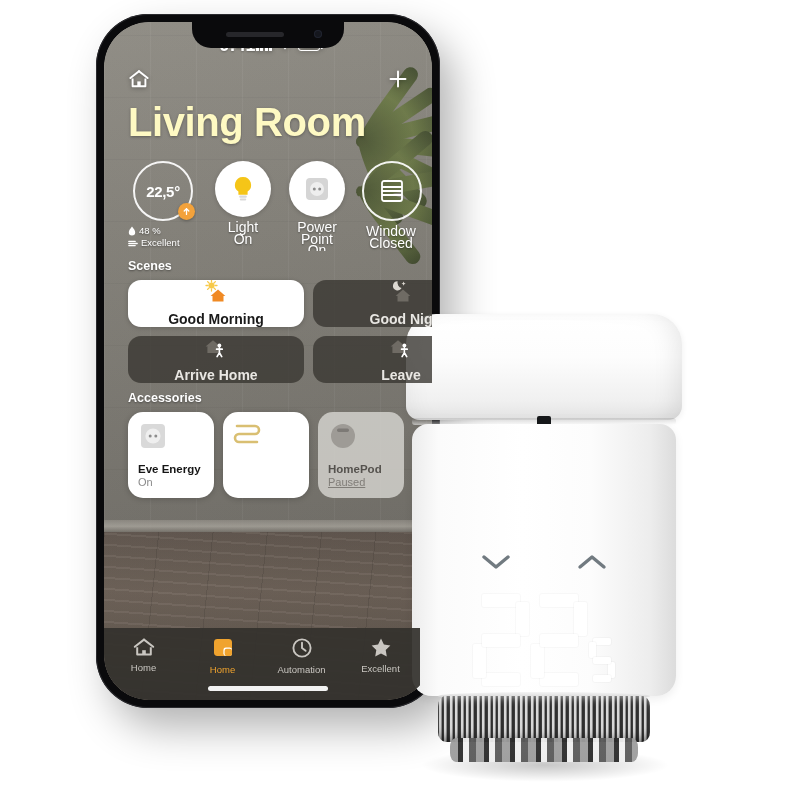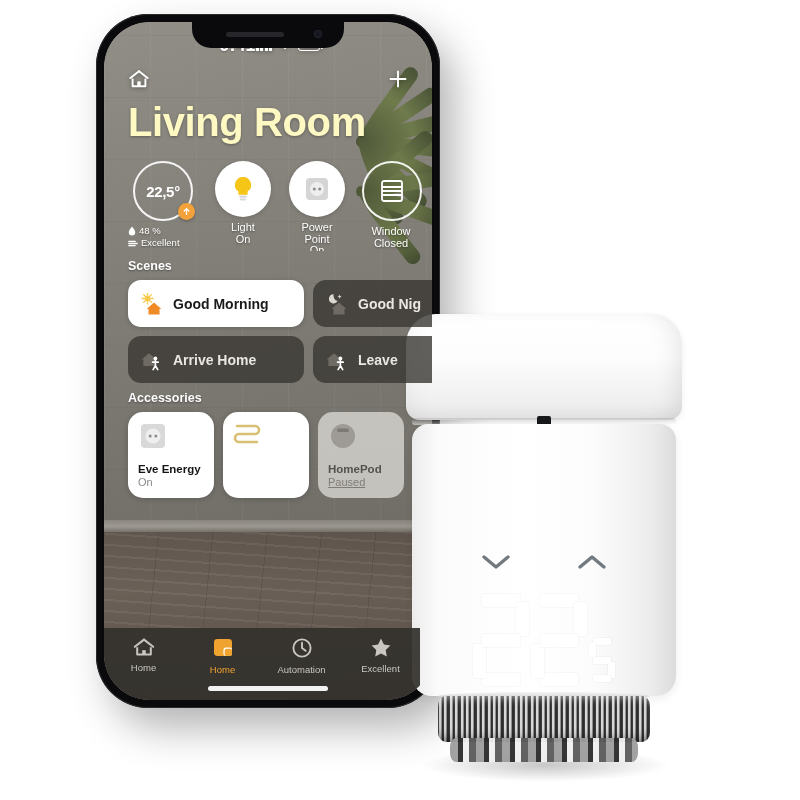--- a/index.html
+++ b/index.html
@@ -119,21 +119,21 @@
   }
   .circ-item{width:58px;flex:0 0 58px;text-align:center;}
   .circ{
     width:56px;height:56px;border-radius:50%;position:relative;margin:0 auto;
     display:flex;align-items:center;justify-content:center;
     box-shadow:0 1px 4px rgba(0,0,0,.18);
   }
   .circ.filled{background:#fff;}
   .circ.outline{background:transparent;border:2px solid rgba(255,255,255,.92);box-shadow:none;}
   .circ-label{
-    margin-top:5px;color:#fff;font-size:11px;line-height:11.5px;
+    margin-top:5px;color:#fff;font-size:14px;line-height:11.5px;
     text-shadow:0 1px 2px rgba(0,0,0,.4);white-space:pre-line;
   }
   .climate-temp{color:#fff;font-size:15px;font-weight:bold;letter-spacing:-.3px;}
   .climate-sub{
     margin-top:4px;color:#fff;font-size:9.5px;line-height:12px;text-align:left;
     text-shadow:0 1px 2px rgba(0,0,0,.4);
   }
   .climate-sub span{display:flex;align-items:center;gap:3px;}
   .arrow-badge{
     position:absolute;right:-4px;bottom:-1px;width:17px;height:17px;border-radius:50%;
@@ -144,21 +144,21 @@
   
   .sec-head{
     color:#fff;font-size:12.5px;font-weight:bold;padding:8px 0 7px 24px;
     text-shadow:0 1px 2px rgba(0,0,0,.4);
   }
   
   #scenes{padding-left:24px;display:flex;flex-wrap:wrap;gap:9px;width:400px;}
   .scene{
     width:176px;height:47px;border-radius:13px;box-sizing:border-box;
     display:flex;align-items:center;gap:9px;padding:0 12px;
-    font-size:14px;font-weight:bold;
+    font-size:14px;font-weight:bold;flex-direction:column;
   }
   .scene.on{background:#fff;color:#1a1a1a;box-shadow:0 1px 5px rgba(0,0,0,.2);}
   .scene.off{background:rgba(58,55,50,.80);color:#e9e7e3;}
 
   
   #accs{padding-left:24px;display:flex;gap:9px;}
   .acc{
     width:86px;height:86px;border-radius:15px;box-sizing:border-box;
     padding:9px 10px;display:flex;flex-direction:column;justify-content:space-between;
   }

